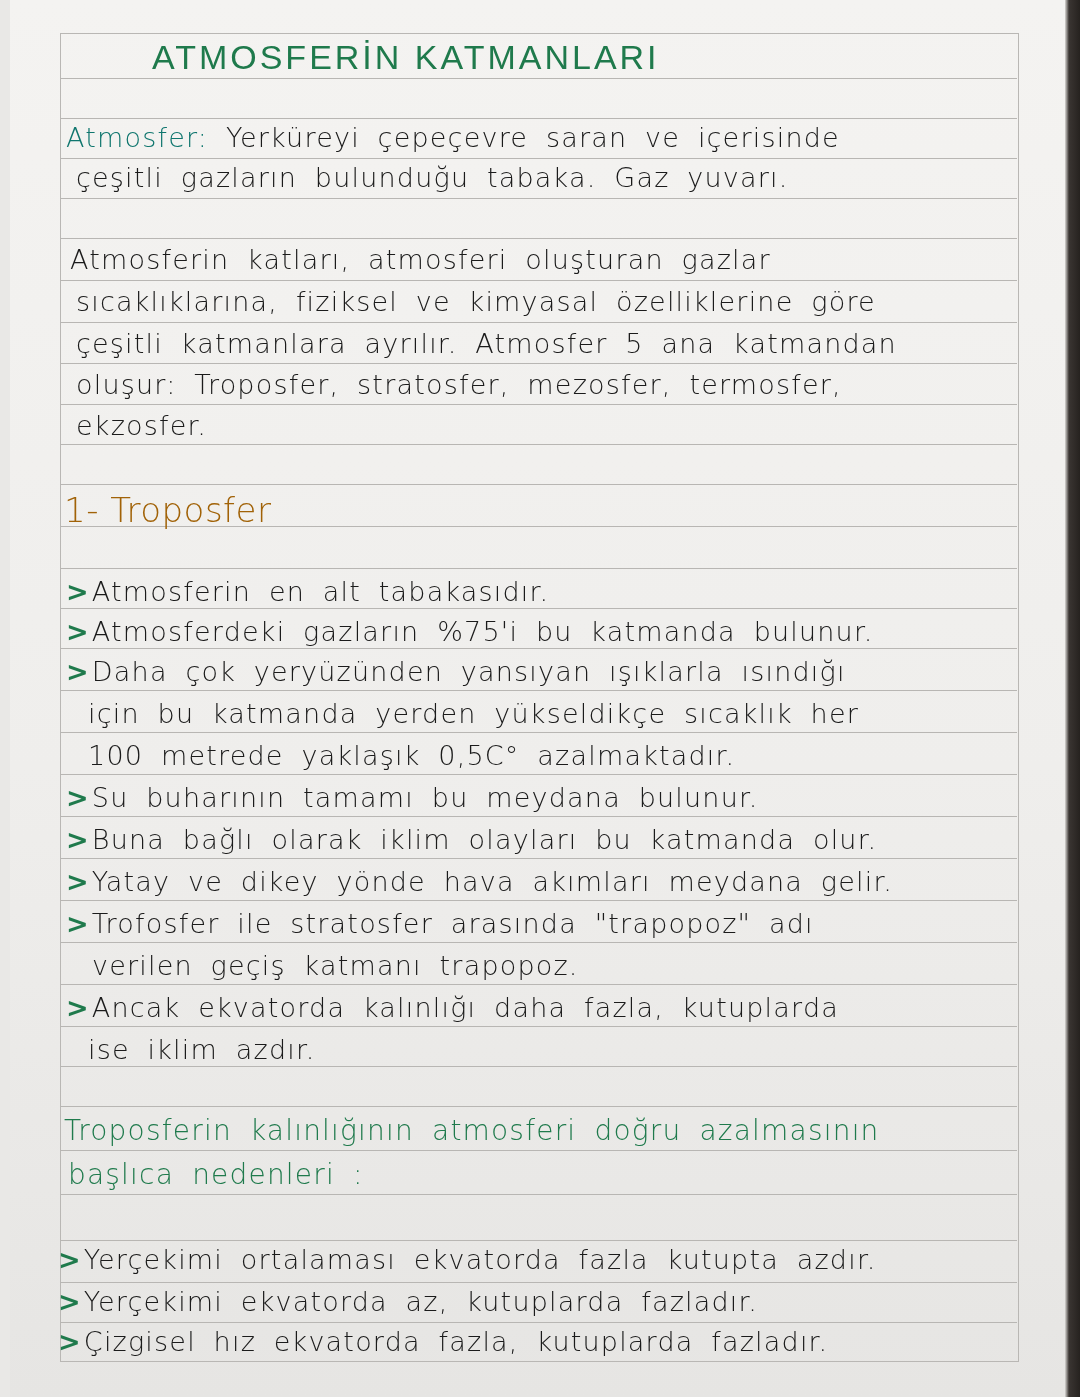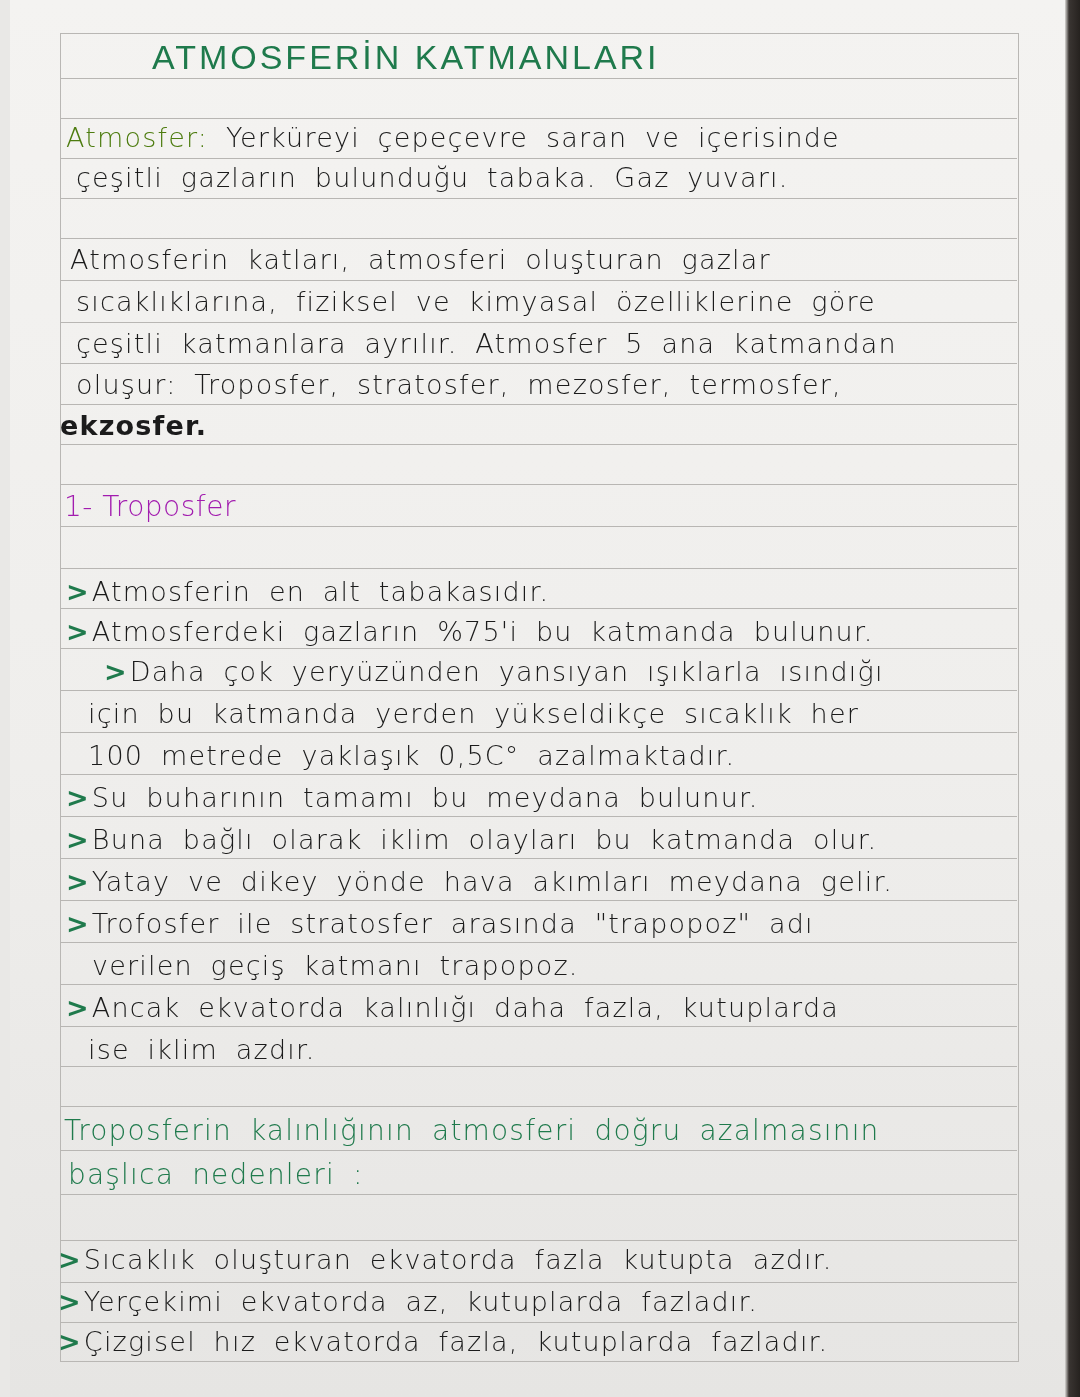--- a/index.html
+++ b/index.html
@@ -34,26 +34,26 @@
   }
   .green { color: #1f7a4c; }
   .title {
     font-size: 34px; letter-spacing: 3px; color: #1f7a4c;
     font-family: "Liberation Sans", sans-serif;
   }
   .body-text {
     font-size: 27px; letter-spacing: 1.2px; word-spacing: 8px;
   }
   .heading {
-    font-size: 28px; color: #a21caf; letter-spacing: 0.5px;
+    font-size: 34px; color: #a16207; letter-spacing: 0.5px;
   }
   .bullet-mark {
     color: #1f7a4c; font-weight: 700; margin-right: 2px;
   }
-  .term { color: #4d7c0f; }
+  .term { color: #0f766e; }
 </style>
 </head>
 <body>
 
 <div class="paper"></div>
 <div class="binding"></div>
 <div class="ruled"></div>
 
 <div>
   <div class="rule" style="top:78px"></div>
@@ -91,35 +91,35 @@
 
 <div class="line title" style="left:152px; top:38px;">ATMOSFERİN KATMANLARI</div>
 
 <div class="line body-text" style="left:66px; top:122px;"><span class="term">Atmosfer:</span><span> Yerküreyi çepeçevre saran ve içerisinde</span></div>
 <div class="line body-text" style="left:76px; top:162px;">çeşitli gazların bulunduğu tabaka. Gaz yuvarı.</div>
 
 <div class="line body-text" style="left:70px; top:244px;">Atmosferin katları, atmosferi oluşturan gazlar</div>
 <div class="line body-text" style="left:76px; top:286px;">sıcaklıklarına, fiziksel ve kimyasal özelliklerine göre</div>
 <div class="line body-text" style="left:76px; top:328px;">çeşitli katmanlara ayrılır. Atmosfer 5 ana katmandan</div>
 <div class="line body-text" style="left:76px; top:369px;">oluşur: Troposfer, stratosfer, mezosfer, termosfer,</div>
-<div class="line body-text" style="left:60px; top:410px;font-weight:bold;">ekzosfer.</div>
+<div class="line body-text" style="left:76px; top:410px;">ekzosfer.</div>
 
 <div class="line heading" style="left:64px; top:490px;">1- Troposfer</div>
 
 <div class="line body-text" style="left:66px; top:576px;"><span class="bullet-mark">&gt;</span><span>Atmosferin en alt tabakasıdır.</span></div>
 <div class="line body-text" style="left:66px; top:616px;"><span class="bullet-mark">&gt;</span><span>Atmosferdeki gazların %75'i bu katmanda bulunur.</span></div>
-<div class="line body-text" style="left:66px; top:656px;margin-left:38px;"><span class="bullet-mark">&gt;</span><span>Daha çok yeryüzünden yansıyan ışıklarla ısındığı</span></div>
+<div class="line body-text" style="left:66px; top:656px;"><span class="bullet-mark">&gt;</span><span>Daha çok yeryüzünden yansıyan ışıklarla ısındığı</span></div>
 <div class="line body-text" style="left:88px; top:698px;">için bu katmanda yerden yükseldikçe sıcaklık her</div>
 <div class="line body-text" style="left:88px; top:740px;">100 metrede yaklaşık 0,5C° azalmaktadır.</div>
 <div class="line body-text" style="left:66px; top:782px;"><span class="bullet-mark">&gt;</span><span>Su buharının tamamı bu meydana bulunur.</span></div>
 <div class="line body-text" style="left:66px; top:824px;"><span class="bullet-mark">&gt;</span><span>Buna bağlı olarak iklim olayları bu katmanda olur.</span></div>
 <div class="line body-text" style="left:66px; top:866px;"><span class="bullet-mark">&gt;</span><span>Yatay ve dikey yönde hava akımları meydana gelir.</span></div>
 <div class="line body-text" style="left:66px; top:908px;"><span class="bullet-mark">&gt;</span><span>Trofosfer ile stratosfer arasında "trapopoz" adı</span></div>
 <div class="line body-text" style="left:92px; top:950px;">verilen geçiş katmanı trapopoz.</div>
 <div class="line body-text" style="left:66px; top:992px;"><span class="bullet-mark">&gt;</span><span>Ancak ekvatorda kalınlığı daha fazla, kutuplarda</span></div>
 <div class="line body-text" style="left:88px; top:1034px;">ise iklim azdır.</div>
 
 <div class="line body-text green" style="left:64px; top:1114px; font-size:28px;">Troposferin kalınlığının atmosferi doğru azalmasının</div>
 <div class="line body-text green" style="left:68px; top:1158px; font-size:28px;">başlıca nedenleri :</div>
 
-<div class="line body-text" style="left:58px; top:1244px;"><span class="bullet-mark">&gt;</span><span>Sıcaklık oluşturan ekvatorda fazla kutupta azdır.</span></div>
+<div class="line body-text" style="left:58px; top:1244px;"><span class="bullet-mark">&gt;</span><span>Yerçekimi ortalaması ekvatorda fazla kutupta azdır.</span></div>
 <div class="line body-text" style="left:58px; top:1286px;"><span class="bullet-mark">&gt;</span><span>Yerçekimi ekvatorda az, kutuplarda fazladır.</span></div>
 <div class="line body-text" style="left:58px; top:1326px;"><span class="bullet-mark">&gt;</span><span>Çizgisel hız ekvatorda fazla, kutuplarda fazladır.</span></div>
 
 </body></html>

